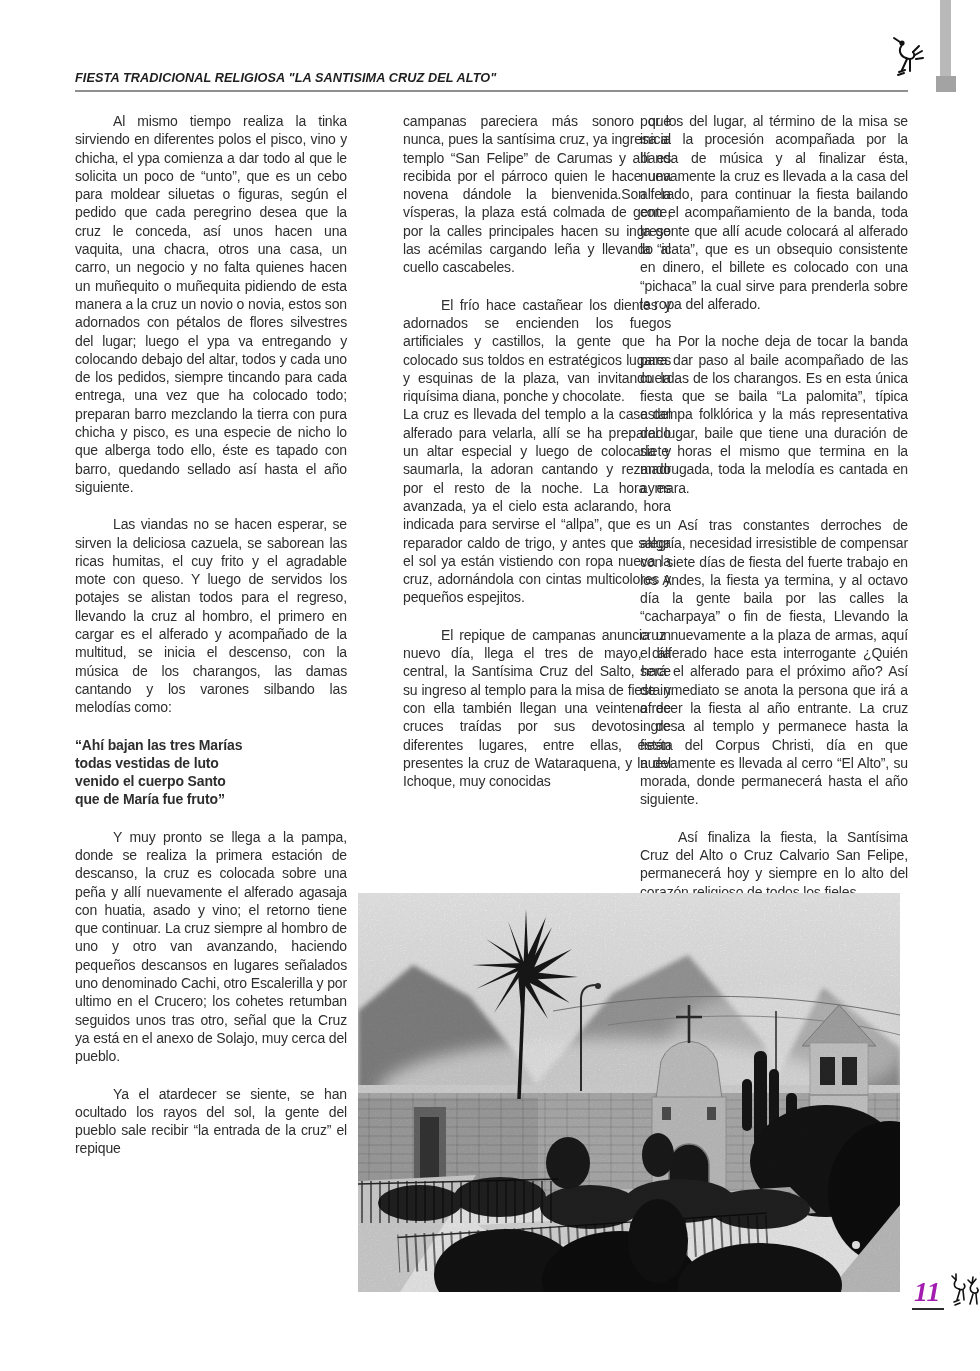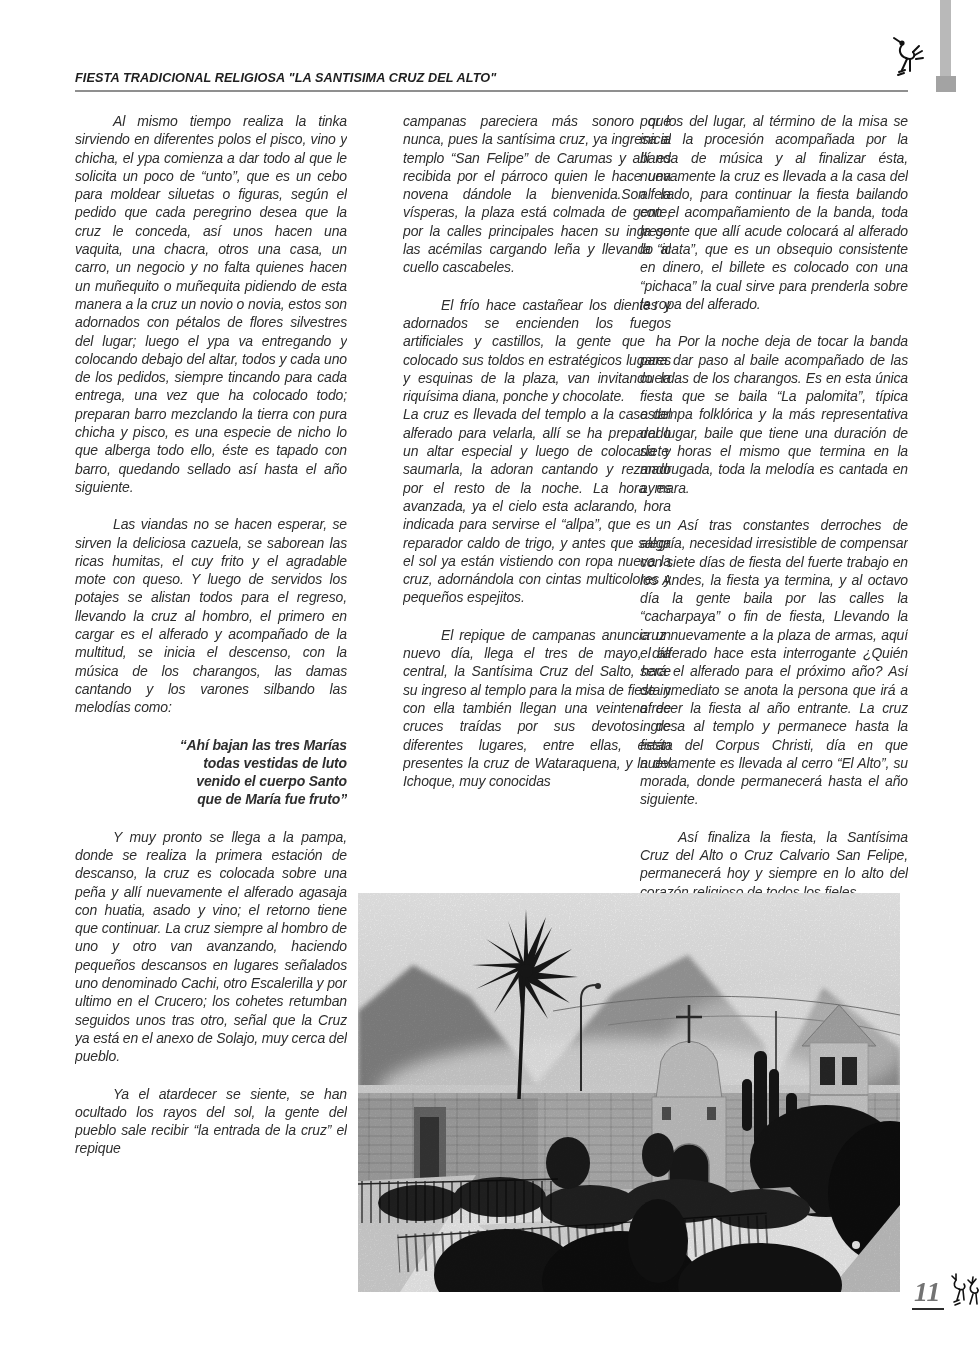--- a/index.html
+++ b/index.html
@@ -7,37 +7,37 @@
 
   .edge-bar{position:absolute;left:940px;top:0;width:11px;height:76px;background:#b9b9b9;}
   .edge-square{position:absolute;left:936px;top:76px;width:20px;height:16px;background:#a3a3a3;}
 
   .bird-icon{position:absolute;left:886px;top:32px;width:44px;height:50px;}
   .header-title{position:absolute;left:75px;top:70px;width:700px;font-style:italic;font-weight:bold;
     font-size:13.5px;letter-spacing:.1px;color:#1f1f1f;white-space:nowrap;}
   .header-title span{display:inline-block;transform:scaleX(.94);transform-origin:left center;}
   .header-rule{position:absolute;left:75px;top:90px;width:833px;height:2px;background:#8f8f8f;}
 
-  .col{position:absolute;top:112px;width:272px;text-align:justify;font-style:italic;
+  .col{position:absolute;top:112px;width:272px;text-align:justify;
     font-size:14px;line-height:18.3px;letter-spacing:-0.15px;color:#2e2e2e;overflow:hidden;}
   .col1{left:75px;height:1210px;}
   .col2{left:360px;width:268px;height:770px;margin-left:43px;}
   .col3{left:640px;width:268px;height:790px;}
   .col p{margin:0 0 19px 0;}
   .col p.indent{text-indent:38px;}
   .col p.tight{margin-bottom:0;}
   .col p.quote{font-weight:bold;text-indent:38px;}
-  .verse{font-weight:bold;text-align:right;margin:0 0 19px 0;}
+  .verse{font-weight:bold;text-align:left;margin:0 0 19px 0;}
 
   .photo{position:absolute;left:358px;top:893px;width:542px;height:399px;margin:0;overflow:hidden;}
   .photo svg{display:block;width:100%;height:100%;}
 
   .pagenum-wrap{position:absolute;left:908px;top:1272px;width:70px;height:46px;}
   .pagenum{position:absolute;left:4px;top:6px;font-family:"Liberation Serif",serif;font-style:italic;font-weight:bold;
-    font-size:28px;line-height:1;color:#737373;border-bottom:2.5px solid #2b2b2b;padding:0 4px 2px 2px;}
+    font-size:28px;line-height:1;color:#a21caf;border-bottom:2.5px solid #2b2b2b;padding:0 4px 2px 2px;}
   .figure2-icon{position:absolute;left:38px;top:0;width:34px;height:40px;}
 </style>
 </head>
 <body>
 
 <div>
 
   <div class="edge-bar"></div>
   <div class="edge-square"></div>
 

